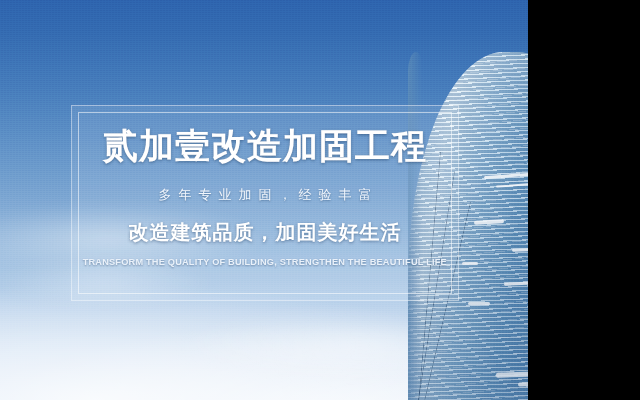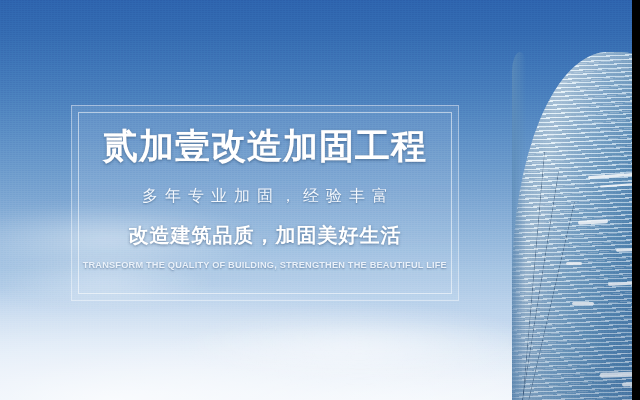--- a/index.html
+++ b/index.html
@@ -1,21 +1,21 @@
 <!DOCTYPE html>
 <html lang="zh"><head>
 <meta charset="utf-8">
 <title>Banner</title>
 <style>
   html,body{margin:0;padding:0;background:#000;}
   *{box-sizing:border-box;}
 
   #stage{
     position:relative;
-    width:632px;height:400px;
+    width:528px;height:400px;
     overflow:hidden;
     font-family:"Liberation Sans","DejaVu Sans",sans-serif;
     background:#ef4444;
   }
 
   
   .sky{
     position:absolute;inset:0;
     background:
       linear-gradient(to bottom,
@@ -151,21 +151,21 @@
   }
   .title{
     font-size:35px;font-weight:bold;line-height:1.05;
     letter-spacing:1px;
     color:#ffffff;
     text-shadow:0 1px 3px rgba(20,50,90,.55), 0 0 1px rgba(255,255,255,.6);
     white-space:nowrap;
   }
   .sub1{
     margin-top:21px;
-    font-size:16px;font-weight:normal;letter-spacing:7px;
+    font-size:13px;font-weight:normal;letter-spacing:7px;
     text-indent:7px;
     color:#f2f7fd;
     text-shadow:0 1px 2px rgba(20,50,90,.45);
     white-space:nowrap;
   }
   .sub2{
     margin-top:15px;
     font-size:20px;font-weight:bold;letter-spacing:1px;
     color:#ffffff;
     text-shadow:0 1px 3px rgba(20,50,90,.5);

